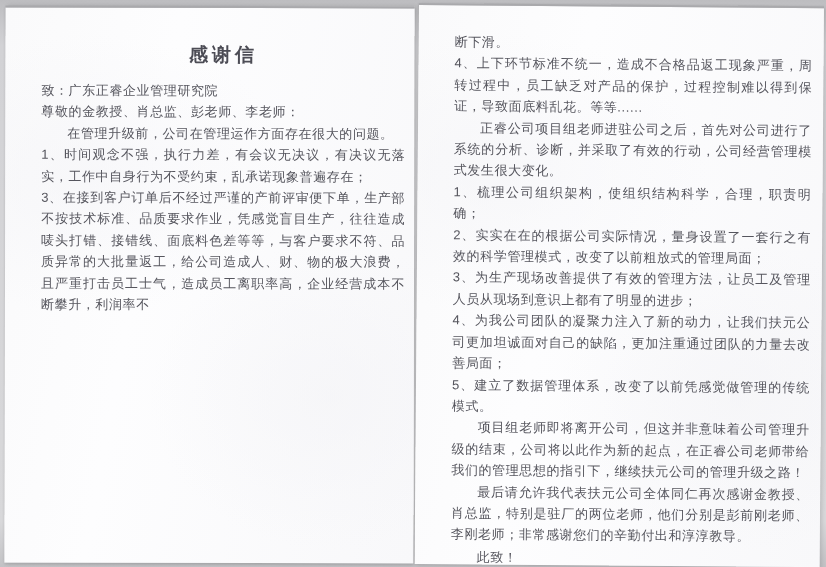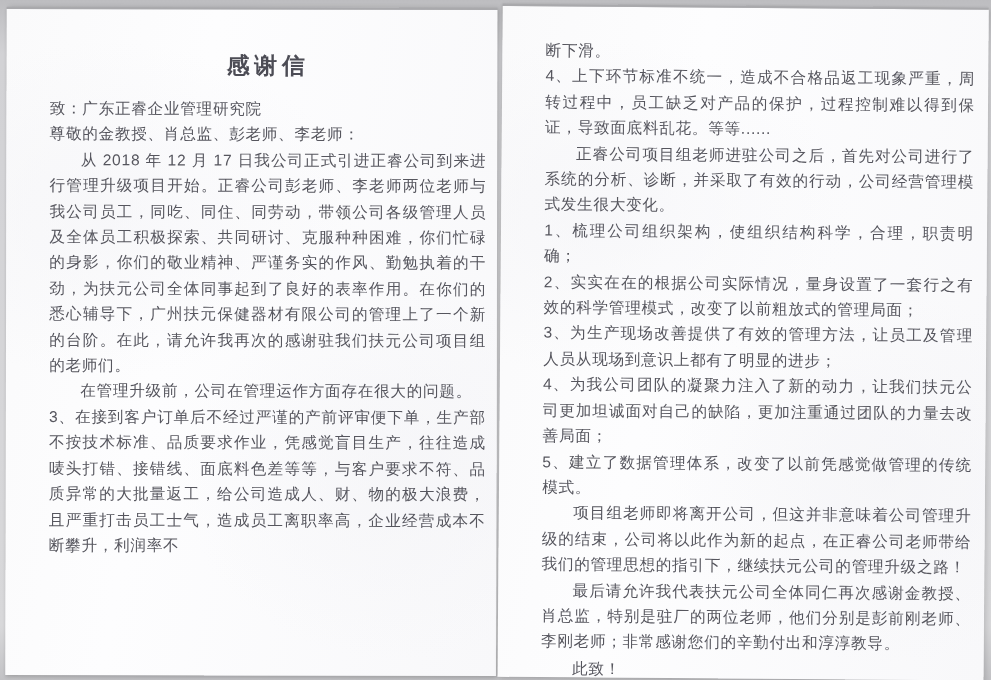--- a/index.html
+++ b/index.html
@@ -63,22 +63,22 @@
 </head>
 <body>
 
 <div class="scene">
 
   <div class="page page-1">
     <div class="content">
       <h1 class="letter-title">感谢信</h1>
       <p>致：广东正睿企业管理研究院</p>
       <p>尊敬的金教授、肖总监、彭老师、李老师：</p>
-      <p class="indent">从 2018 年 12 月 17 日我公司正式引进正睿公司到来进行管理升级项目开始。正睿公司彭老师、李老师两位老师与我公司员工，同吃、同住、同劳动，带领公司各级管理人员及全体员工积极探索、共同研讨、克服种种困难，你们忙碌的身影，你们的敬业精神、严谨务实的作风、勤勉执着的干劲，为扶元公司全体同事起到了良好的表率作用。在你们的悉心辅导下，广州扶元保健器材有限公司的管理上了一个新的台阶。在此，请允许我再次的感谢驻我们扶元公司项目组的老师们。</p>
       <p class="indent">在管理升级前，公司在管理运作方面存在很大的问题。</p>
+      <p>1、时间观念不强，执行力差，有会议无决议，有决议无落实，工作中自身行为不受约束，乱承诺现象普遍存在；</p>
       <p>3、在接到客户订单后不经过严谨的产前评审便下单，生产部不按技术标准、品质要求作业，凭感觉盲目生产，往往造成唛头打错、接错线、面底料色差等等，与客户要求不符、品质异常的大批量返工，给公司造成人、财、物的极大浪费，且严重打击员工士气，造成员工离职率高，企业经营成本不断攀升，利润率不</p>
     </div>
   </div>
 
   <div class="page page-2">
     <div class="content">
       <p>断下滑。</p>
       <p>4、上下环节标准不统一，造成不合格品返工现象严重，周转过程中，员工缺乏对产品的保护，过程控制难以得到保证，导致面底料乱花。等等......</p>
       <p class="indent">正睿公司项目组老师进驻公司之后，首先对公司进行了系统的分析、诊断，并采取了有效的行动，公司经营管理模式发生很大变化。</p>
       <p>1、梳理公司组织架构，使组织结构科学，合理，职责明确；</p>

